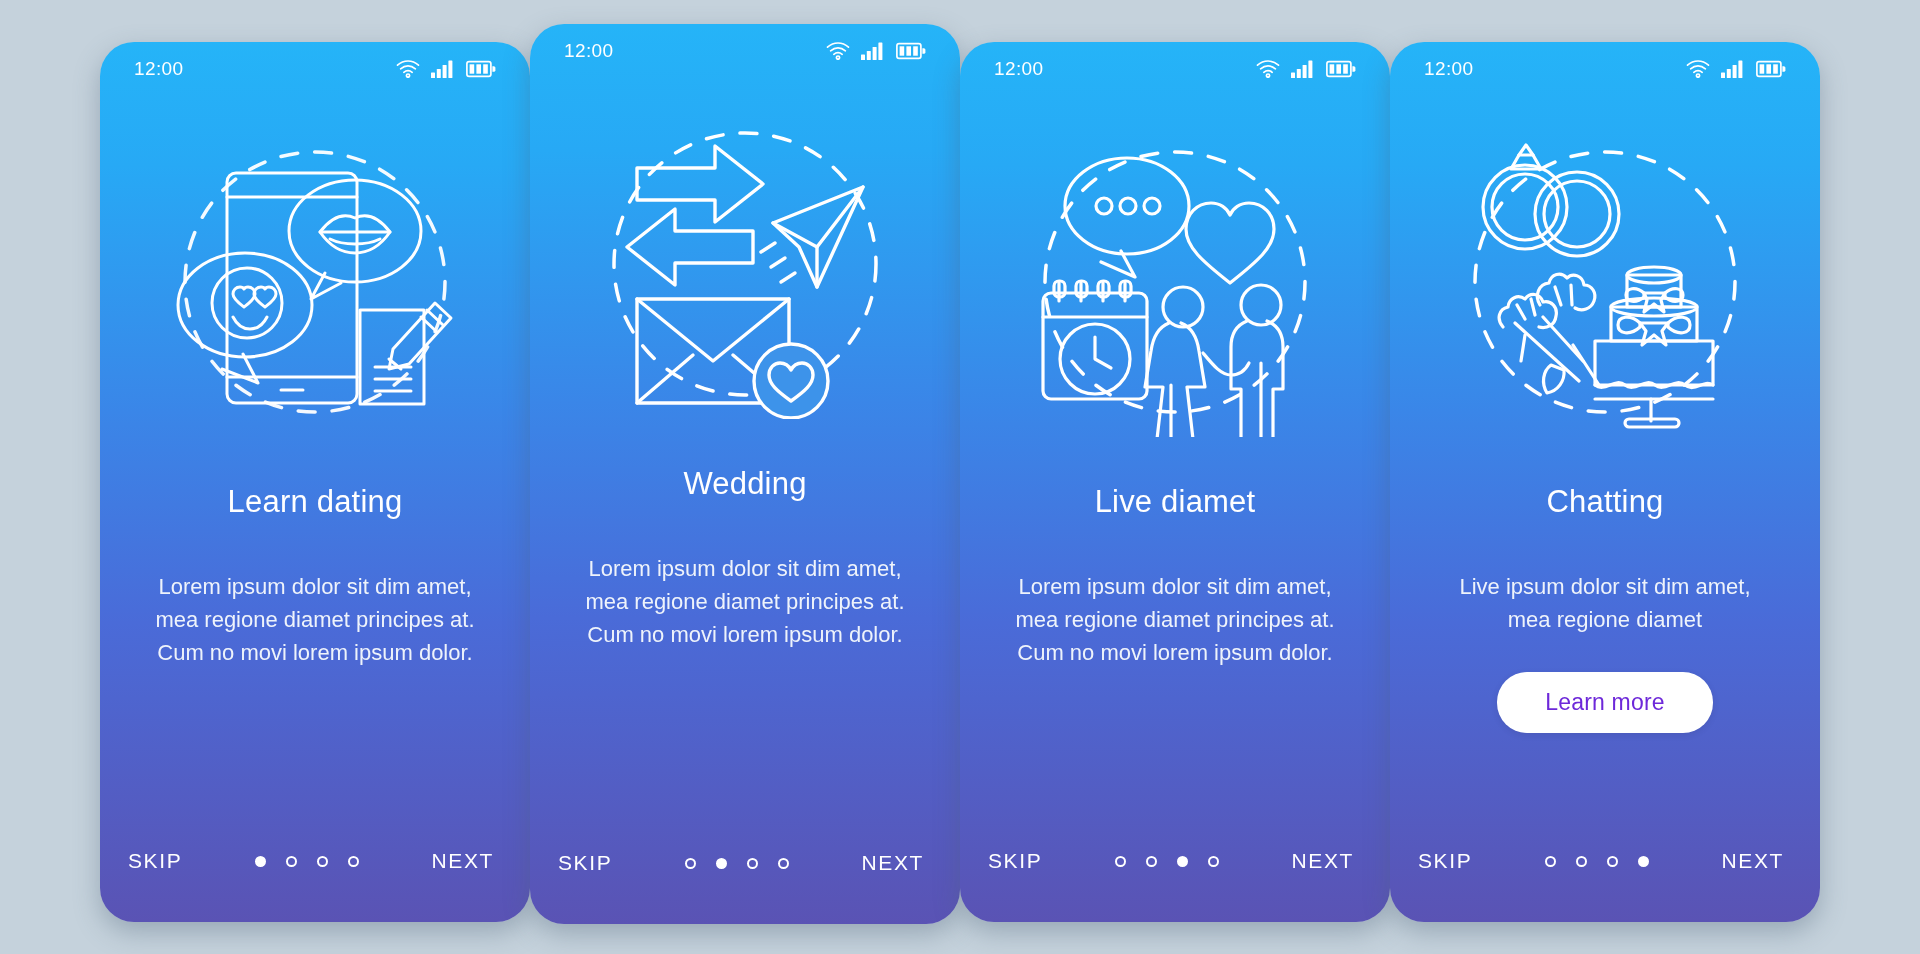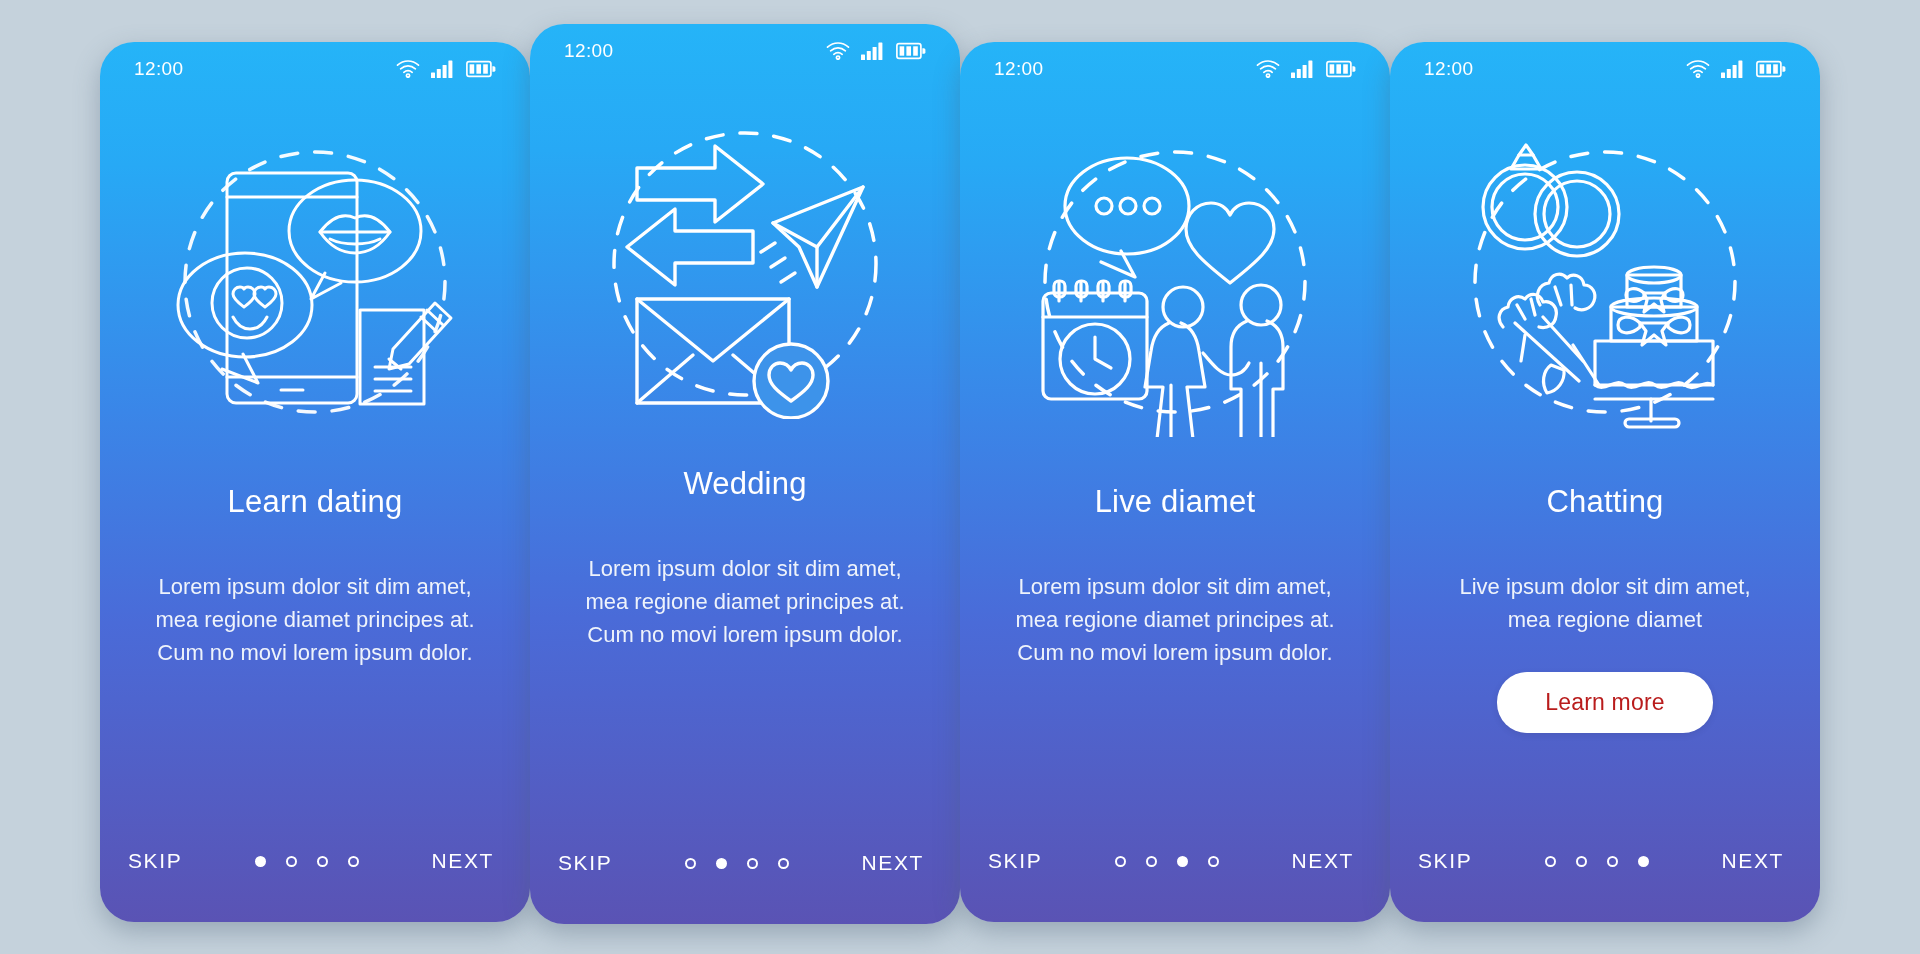--- a/index.html
+++ b/index.html
@@ -97,21 +97,21 @@
     text-align: center;
     margin: 50px 0 0 0;
     color: #eef3fb;
     max-width: 330px;
   }
 
   
   .cta {
     margin-top: 36px;
     background: #ffffff;
-    color: #b91c1c;
+    color: #6d28d9;
     border: none;
     border-radius: 30px;
     padding: 17px 48px;
     font-size: 23px;
     font-family: "Liberation Sans", sans-serif;
     letter-spacing: 0.2px;
     cursor: pointer;
     box-shadow: 0 2px 6px rgba(40, 40, 90, 0.14);
   }
 

